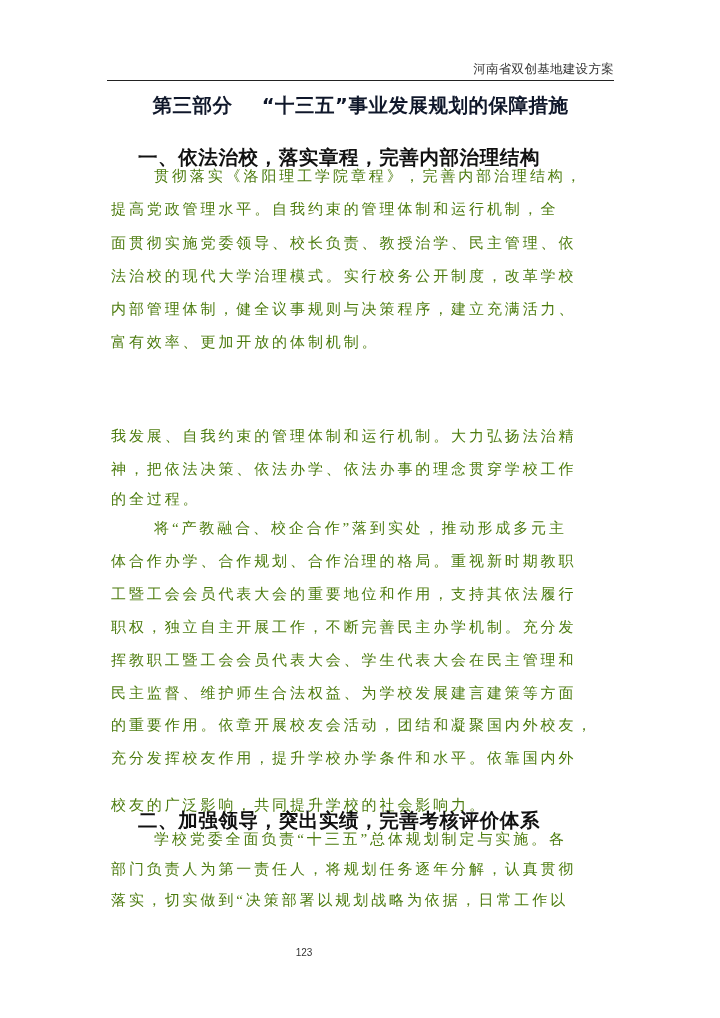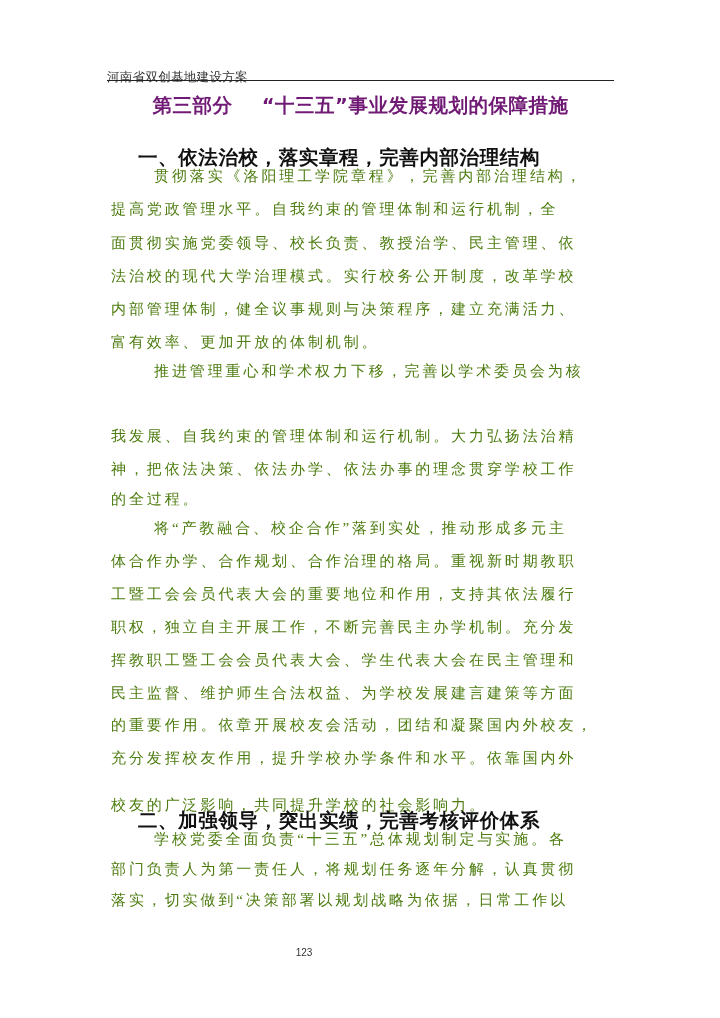--- a/index.html
+++ b/index.html
@@ -2,29 +2,28 @@
 <html><head>
 <meta charset="utf-8">
 <style>
   html, body { margin: 0; padding: 0; }
   body {
     width: 720px; height: 1018px; background: #ffffff; position: relative; overflow: hidden;
     font-family: "DejaVu Sans", "Liberation Sans", sans-serif; color: #1a1a1a;
   }
   .page { position: absolute; left: 0; top: 0; width: 720px; height: 1018px; }
   .running-header {
-    position: absolute; left: 107px; top: 61px; width: 507px; text-align: left;
+    position: absolute; left: 107px; top: 61px; width: 507px; text-align: right;
     font-family: Liberation Sans, sans-serif; font-size: 12.5px; color: #333;
     letter-spacing: 0.3px;
-    margin-top: 8px;
   }
   .header-rule { position: absolute; left: 107px; top: 80px; width: 507px; height: 0; border-top: 1.3px solid #222; }
   .part-title {
     position: absolute; left: 107px; top: 92px; width: 507px; text-align: center;
-    font-size: 19.5px; font-weight: bold; color: #701a75; white-space: pre; letter-spacing: 0.5px;
+    font-size: 19.5px; font-weight: bold; color: #0f172a; white-space: pre; letter-spacing: 0.5px;
   }
   .section-heading {
     position: absolute; left: 138px; font-size: 19.5px; font-weight: bold; color: #111; white-space: nowrap;
     letter-spacing: 0.6px;
     margin-top: 11px;
   }
   .line {
     position: absolute; left: 111px; width: 502px; font-size: 15px; color: #4d7c0f; white-space: nowrap;
     font-family: Liberation Serif, serif; letter-spacing: 2.9px; line-height: 24px;
   }
@@ -45,21 +44,20 @@
 
   <div class="section-heading" style="top:133px;">一、依法治校，落实章程，完善内部治理结构</div>
 
   <div class="line indent" style="top:164px;">贯彻落实《洛阳理工学院章程》，完善内部治理结构，</div>
   <div class="line" style="top:197px;">提高党政管理水平。自我约束的管理体制和运行机制，全</div>
   <div class="line" style="top:231px;">面贯彻实施党委领导、校长负责、教授治学、民主管理、依</div>
   <div class="line" style="top:264px;">法治校的现代大学治理模式。实行校务公开制度，改革学校</div>
   <div class="line" style="top:297px;">内部管理体制，健全议事规则与决策程序，建立充满活力、</div>
   <div class="line" style="top:330px;">富有效率、更加开放的体制机制。</div>
 
-  <div class="line indent" style="top:359px;">推进管理重心和学术权力下移，完善以学术委员会为核</div>
   <div class="line" style="top:424px;">我发展、自我约束的管理体制和运行机制。大力弘扬法治精</div>
   <div class="line" style="top:457px;">神，把依法决策、依法办学、依法办事的理念贯穿学校工作</div>
   <div class="line" style="top:487px;">的全过程。</div>
 
   <div class="line indent" style="top:516px;">将“产教融合、校企合作”落到实处，推动形成多元主</div>
   <div class="line" style="top:549px;">体合作办学、合作规划、合作治理的格局。重视新时期教职</div>
   <div class="line" style="top:582px;">工暨工会会员代表大会的重要地位和作用，支持其依法履行</div>
   <div class="line" style="top:615px;">职权，独立自主开展工作，不断完善民主办学机制。充分发</div>
   <div class="line" style="top:648px;">挥教职工暨工会会员代表大会、学生代表大会在民主管理和</div>
   <div class="line" style="top:681px;">民主监督、维护师生合法权益、为学校发展建言建策等方面</div>

